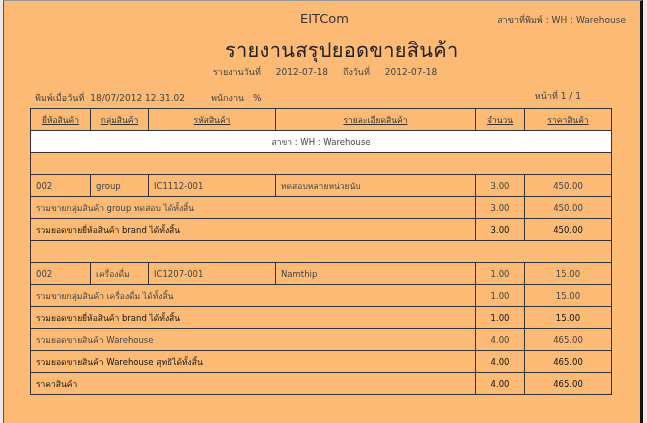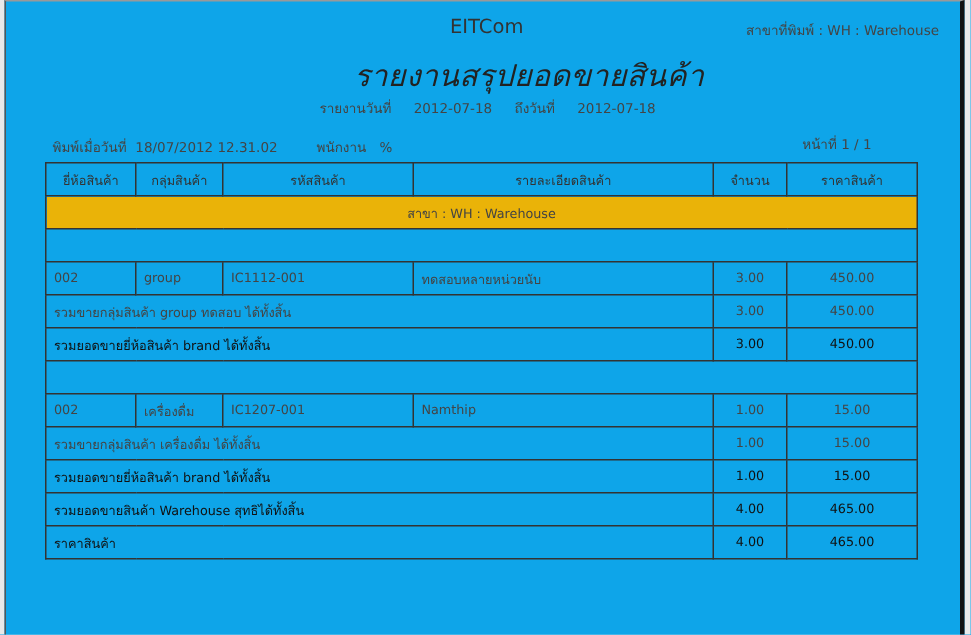--- a/index.html
+++ b/index.html
@@ -5,52 +5,52 @@
   html, body { margin: 0; padding: 0; }
   body {
     width: 647px; height: 423px; overflow: hidden;
     background: #e9e9e9;
     font-family: "DejaVu Sans", "Liberation Sans", sans-serif;
     color: #222;
     position: relative;
   }
   .page {
     position: absolute; left: 3px; top: 0; width: 640px; height: 423px;
-    background: #0ea5e9;
+    background: #fdba74;
     border-left: 1px solid #555;
     border-right: 3px solid #111;
     border-top: 1px solid #999;
     box-sizing: border-box;
   }
   .abs { position: absolute; white-space: nowrap; }
   .company { left: 296px; top: 10px; font-size: 13px; color: #333; }
-  .title { left: 232px; top: 33px; font-size: 20px; color: #222; letter-spacing: 0.3px; font-style: italic; }
+  .title { left: 221px; top: 33px; font-size: 20px; color: #222; letter-spacing: 0.3px; }
   .daterange { left: 209px; top: 64px; font-size: 9px; color: #444; }
   .daterange span { margin-right: 12px; }
   .branch-print { right: 14px; top: 12px; font-size: 9px; color: #444; }
   .printer { right: 31px; top: 31px; font-size: 9px; color: #444; }
   .printdate { left: 31px; top: 90px; font-size: 9px; color: #444; }
   .printdate span { margin-right: 3px; }
   .employee { left: 207px; top: 90px; font-size: 9px; color: #444; text-align: right; }
   .employee span { margin-right: 6px; }
   .pageno { right: 59px; top: 88px; font-size: 9px; color: #444; }
 
   table.report {
     position: absolute; left: 30px; top: 108px; width: 581px;
     border-collapse: collapse; table-layout: fixed;
     font-size: 8.5px; color: #444;
   }
   table.report td, table.report th {
     border: 1.3px solid #333; padding: 0 5px; height: 21px;
     overflow: hidden; white-space: nowrap; font-weight: normal;
   }
-  table.report th { text-align: center; color: #333; }
+  table.report th { text-align: center; color: #333; text-decoration: underline; }
   .num { text-align: center; margin-top: 28px; }
   .bold { font-weight: bold; color: #111; }
-  .branch-row td { background: #eab308; text-align: center; }
+  .branch-row td { background: #ffffff; text-align: center; }
   .blank-row td { height: 20px; }
   .span-row td.label { text-align: left; }
   .h-last td { height: 23px; }
 </style>
 </head>
 <body>
 
 <div class="page">
   <div class="abs company">EITCom</div>
   <div class="abs title">รายงานสรุปยอดขายสินค้า</div>
@@ -135,20 +135,25 @@
     <td class="num">1.00</td>
     <td class="num">15.00</td>
   </tr>
   <tr class="span-row">
     <td colspan="4" class="label bold">รวมยอดขายยี่ห้อสินค้า brand ได้ทั้งสิ้น</td>
     <td class="num bold">1.00</td>
     <td class="num bold">15.00</td>
   </tr>
 
   <tr class="span-row h-last">
+    <td colspan="4" class="label">รวมยอดขายสินค้า Warehouse</td>
+    <td class="num">4.00</td>
+    <td class="num">465.00</td>
+  </tr>
+  <tr class="span-row h-last">
     <td colspan="4" class="label bold">รวมยอดขายสินค้า Warehouse สุทธิได้ทั้งสิ้น</td>
     <td class="num bold">4.00</td>
     <td class="num bold">465.00</td>
   </tr>
   <tr class="span-row h-last">
     <td colspan="4" class="label bold">ราคาสินค้า</td>
     <td class="num bold">4.00</td>
     <td class="num bold">465.00</td>
   </tr>
 </tbody>

